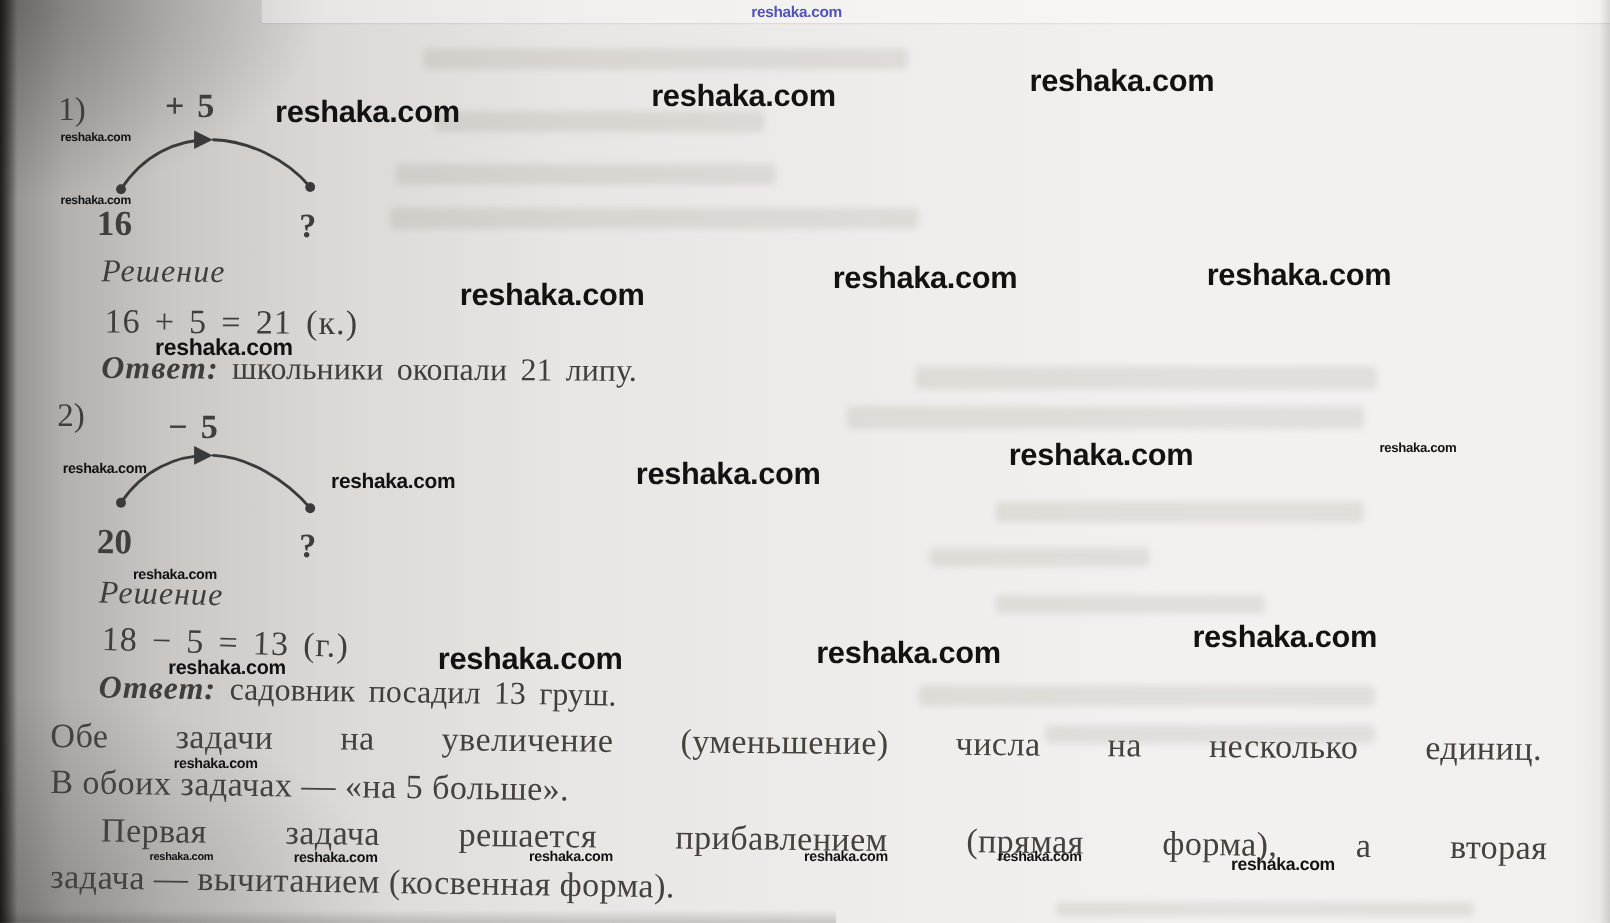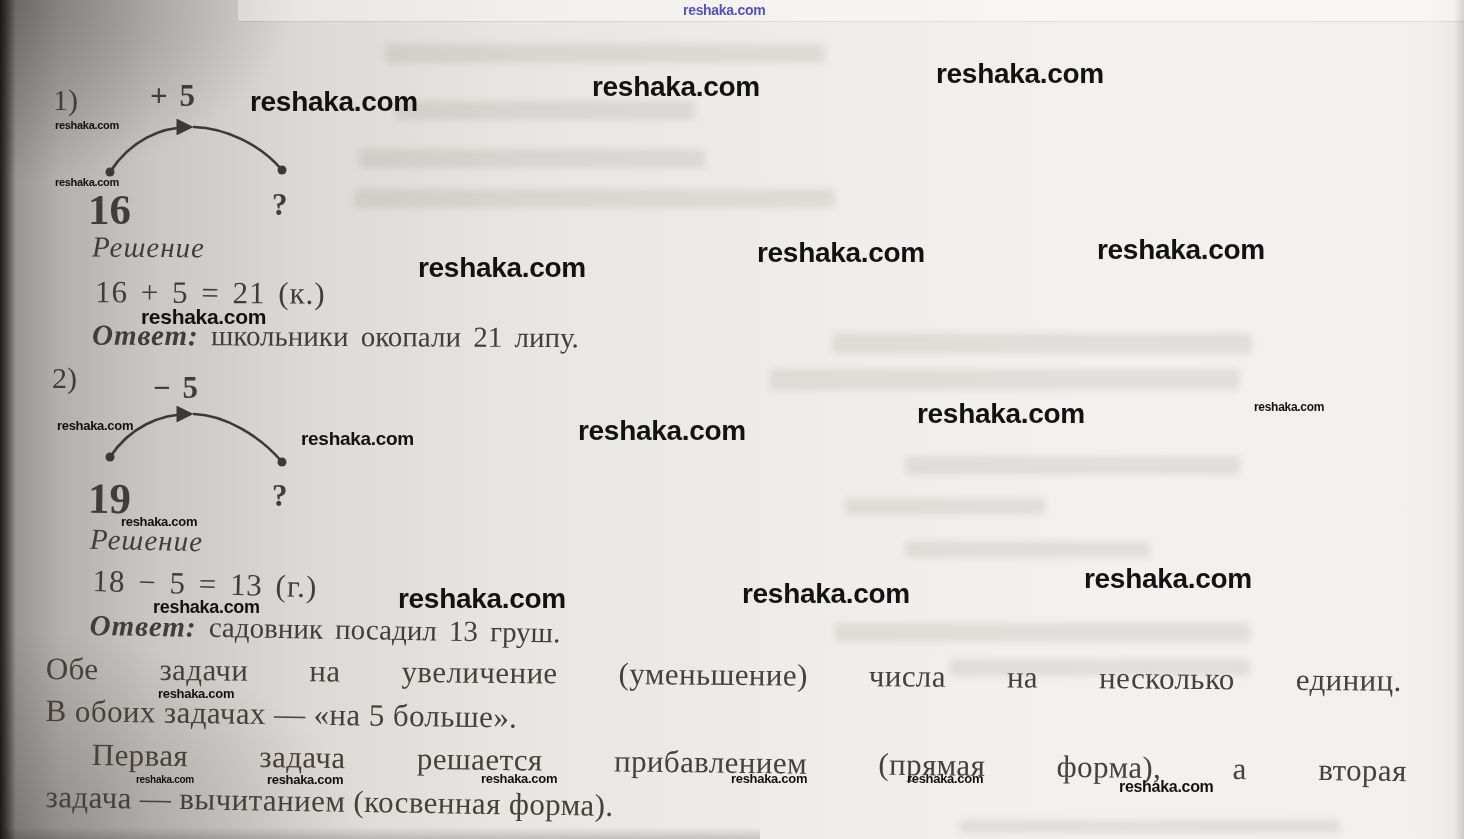--- a/index.html
+++ b/index.html
@@ -20,21 +20,21 @@
   .top-strip{position:absolute;left:238px;top:0;right:0;height:21px;background:rgba(255,255,255,0.38);}
   .top-edge-line{position:absolute;left:238px;top:21px;right:0;height:1px;background:rgba(0,0,0,0.07);}
   .edge-right{position:absolute;right:0;top:0;width:10px;height:100%;
     background:linear-gradient(270deg,rgba(60,58,56,0.16),rgba(60,58,56,0));}
 
   
   .ink{position:absolute;color:#413d3a;white-space:nowrap;}
   .header{font-size:31px;font-weight:bold;letter-spacing:2px;}
   .plabel{font-size:30px;}
   .op{font-size:31px;font-weight:600;letter-spacing:2px;}
-  .num{font-size:43px;font-weight:600;}
+  .num{font-size:32px;font-weight:600;}
   .qmark{font-size:31px;font-weight:600;}
   .sol{font-size:29px;font-style:italic;letter-spacing:1px;}
   .eq{font-size:31px;letter-spacing:1px;word-spacing:4px;}
   .ans{font-size:29px;word-spacing:5px;}
   .ans .lbl{font-weight:bold;font-style:italic;letter-spacing:1px;}
   .para{font-size:31px;color:#46413c;letter-spacing:0.4px;}
   .just{white-space:normal;text-align:justify;text-align-last:justify;overflow:hidden;height:40px;}
 
   
   .wm{position:absolute;font-family:"Liberation Sans", sans-serif;color:#121212;
@@ -107,21 +107,21 @@
       <marker id="arr2" viewBox="0 0 10 10" refX="8" refY="5" markerWidth="6.5" markerHeight="6.5" orient="auto">
         <path d="M0,0 L10,5 L0,10 z" fill="#3a3a3a"></path>
       </marker>
     </defs>
     <path d="M 25 53 C 45 23, 75 10, 105 10" fill="none" stroke="#3a3a3a" stroke-width="2.6" stroke-linecap="round" marker-end="url(#arr2)"></path>
     <path d="M 109 10 C 140 11, 175 32, 197 58" fill="none" stroke="#3a3a3a" stroke-width="2.6" stroke-linecap="round"></path>
     <circle cx="25" cy="53" r="4.5" fill="#3a3a3a"></circle>
     <circle cx="197" cy="58" r="4.5" fill="#3a3a3a"></circle>
   </svg>
 
-  <div class="ink num" style="left:88px;top:474px;transform:rotate(0.8deg)">19</div>
+  <div class="ink num" style="left:88px;top:474px;transform:rotate(0.8deg)">20</div>
   <div class="ink qmark" style="left:272px;top:478px">?</div>
 
   <div class="ink sol" style="left:90px;top:524px;transform:rotate(1.2deg)">Решение</div>
   <div class="ink eq" style="left:93px;top:563px;transform:rotate(1.6deg);transform-origin:left top">18 − 5 = 13 (г.)</div>
   <div class="ink ans" style="left:90px;top:609px;transform:rotate(0.9deg);transform-origin:left top">
     <span class="lbl">Ответ:</span>
     <span>садовник посадил 13 груш.</span>
   </div>
 
   <div class="ink para just" style="left:46px;top:651px;width:1356px;transform:rotate(0.5deg);transform-origin:left top">Обе задачи на увеличение (уменьшение) числа на несколько единиц.</div>

